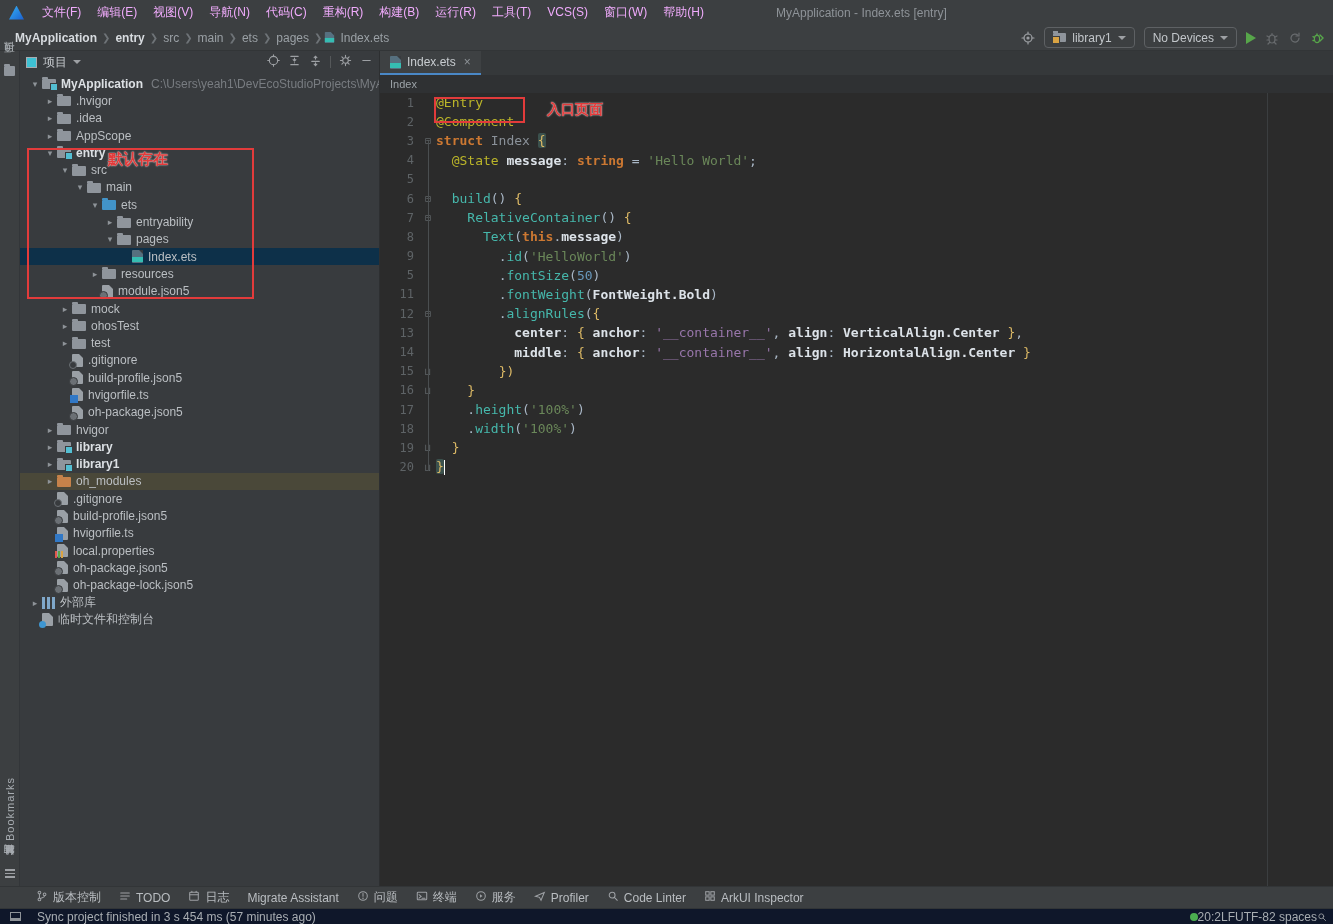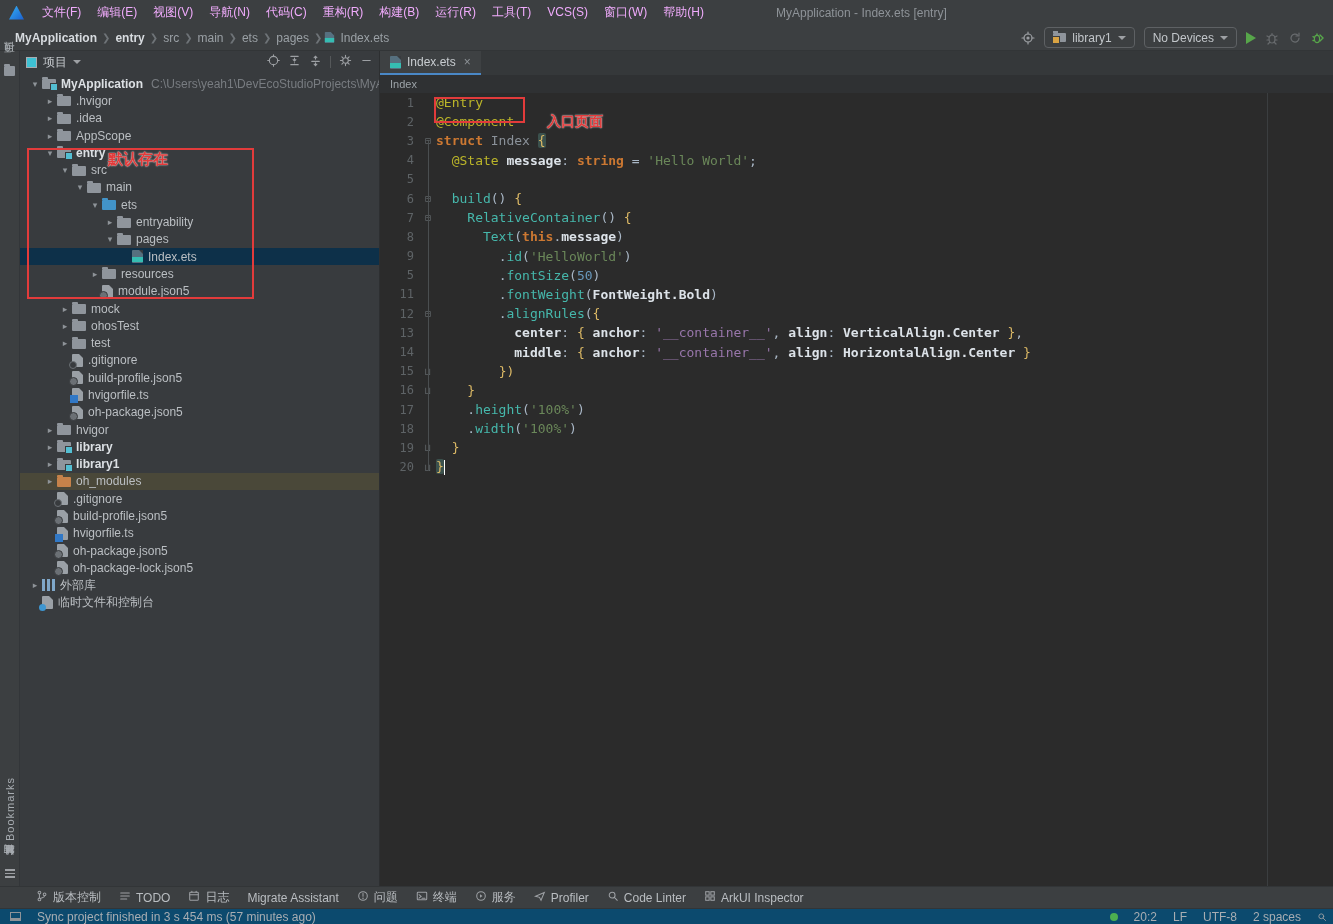--- a/index.html
+++ b/index.html
@@ -122,24 +122,24 @@
   .fold-vline{position:absolute;left:48px;top:48px;width:1px;height:330px;background:#4A4E50;z-index:1}
   .guide-vline{position:absolute;left:887px;top:0;bottom:0;width:1px;background:#3B3E40}
 
   
   .bottombar{height:22px;flex:none;background:#3C3F41;border-top:1px solid #323537;display:flex;
     align-items:center;gap:18px;padding-left:36px;font-size:12px;color:#B9BDC1}
   .bb-item{display:flex;align-items:center;gap:5px}
   .bb-item svg{color:#9DA0A4}
 
   
-  .statusbar{height:16px;flex:none;background:#0c4a6e;border-top:1px solid #323537;display:flex;
+  .statusbar{height:16px;flex:none;background:#0f172a;border-top:1px solid #323537;display:flex;
     align-items:center;font-size:12px;color:#A8ADB2;padding:0 6px;overflow:hidden}
   .sb-toolicon{width:11px;height:9px;border:1px solid #8E9398;border-bottom-width:3px;margin:0 16px 0 4px}
-  .sb-right{margin-left:auto;display:flex;align-items:center;gap:16px;white-space:nowrap}
+  .sb-right{margin-left:auto;display:flex;align-items:center;white-space:nowrap}
   .sb-dot{width:8px;height:8px;border-radius:50%;background:#4CAF50}
   .sb-clip{width:10px;overflow:hidden;color:#9DA0A4;display:flex}
 </style>
 </head>
 <body>
 
 <div class="app">
 
   <div class="titlebar">
     <div class="logo"></div>
@@ -382,20 +382,24 @@
           </div>
           <div class="trow" style="padding-left: 37px;">
             <span class="ico i-file json5"></span>
             <span class="tlabel">build-profile.json5</span>
           </div>
           <div class="trow" style="padding-left: 37px;">
             <span class="ico i-file tsb"></span>
             <span class="tlabel">hvigorfile.ts</span>
           </div>
           <div class="trow" style="padding-left: 37px;">
+            <span class="ico i-file propf"></span>
+            <span class="tlabel">local.properties</span>
+          </div>
+          <div class="trow" style="padding-left: 37px;">
             <span class="ico i-file json5"></span>
             <span class="tlabel">oh-package.json5</span>
           </div>
           <div class="trow" style="padding-left: 37px;">
             <span class="ico i-file json5"></span>
             <span class="tlabel">oh-package-lock.json5</span>
           </div>
           <div class="trow" style="padding-left: 8px;">
             <span class="arrow">▸</span>
             <span class="ico i-extlib"></span>
@@ -520,21 +524,21 @@
               <span class="fold">⊔</span>
               <span class="ctext">  <span class="t-brace">}</span></span>
             </div>
             <div class="code-line">
               <span class="ln">20</span>
               <span class="fold">⊔</span>
               <span class="ctext"><span class="t-brace hl">}</span><span class="caret-bar"></span></span>
             </div>
           </div>
         <div class="red-box" style="left:54px;top:4px;width:91px;height:26px"></div>
-        <div class="red-label" style="left:167px;top:20px;font-size:14px">入口页面</div>
+        <div class="red-label" style="left:167px;top:8px;font-size:14px">入口页面</div>
       </div>
     </div>
   </div>
 
   <div class="bottombar" id="bottombar">
       <div class="bb-item">
         <span><svg width="12" height="12" viewBox="0 0 14 14" fill="none" stroke="currentColor" stroke-width="1.2" stroke-linecap="round">
             <circle cx="4" cy="3" r="1.6"></circle>
             <circle cx="4" cy="11" r="1.6"></circle>
             <circle cx="10" cy="5" r="1.6"></circle>

